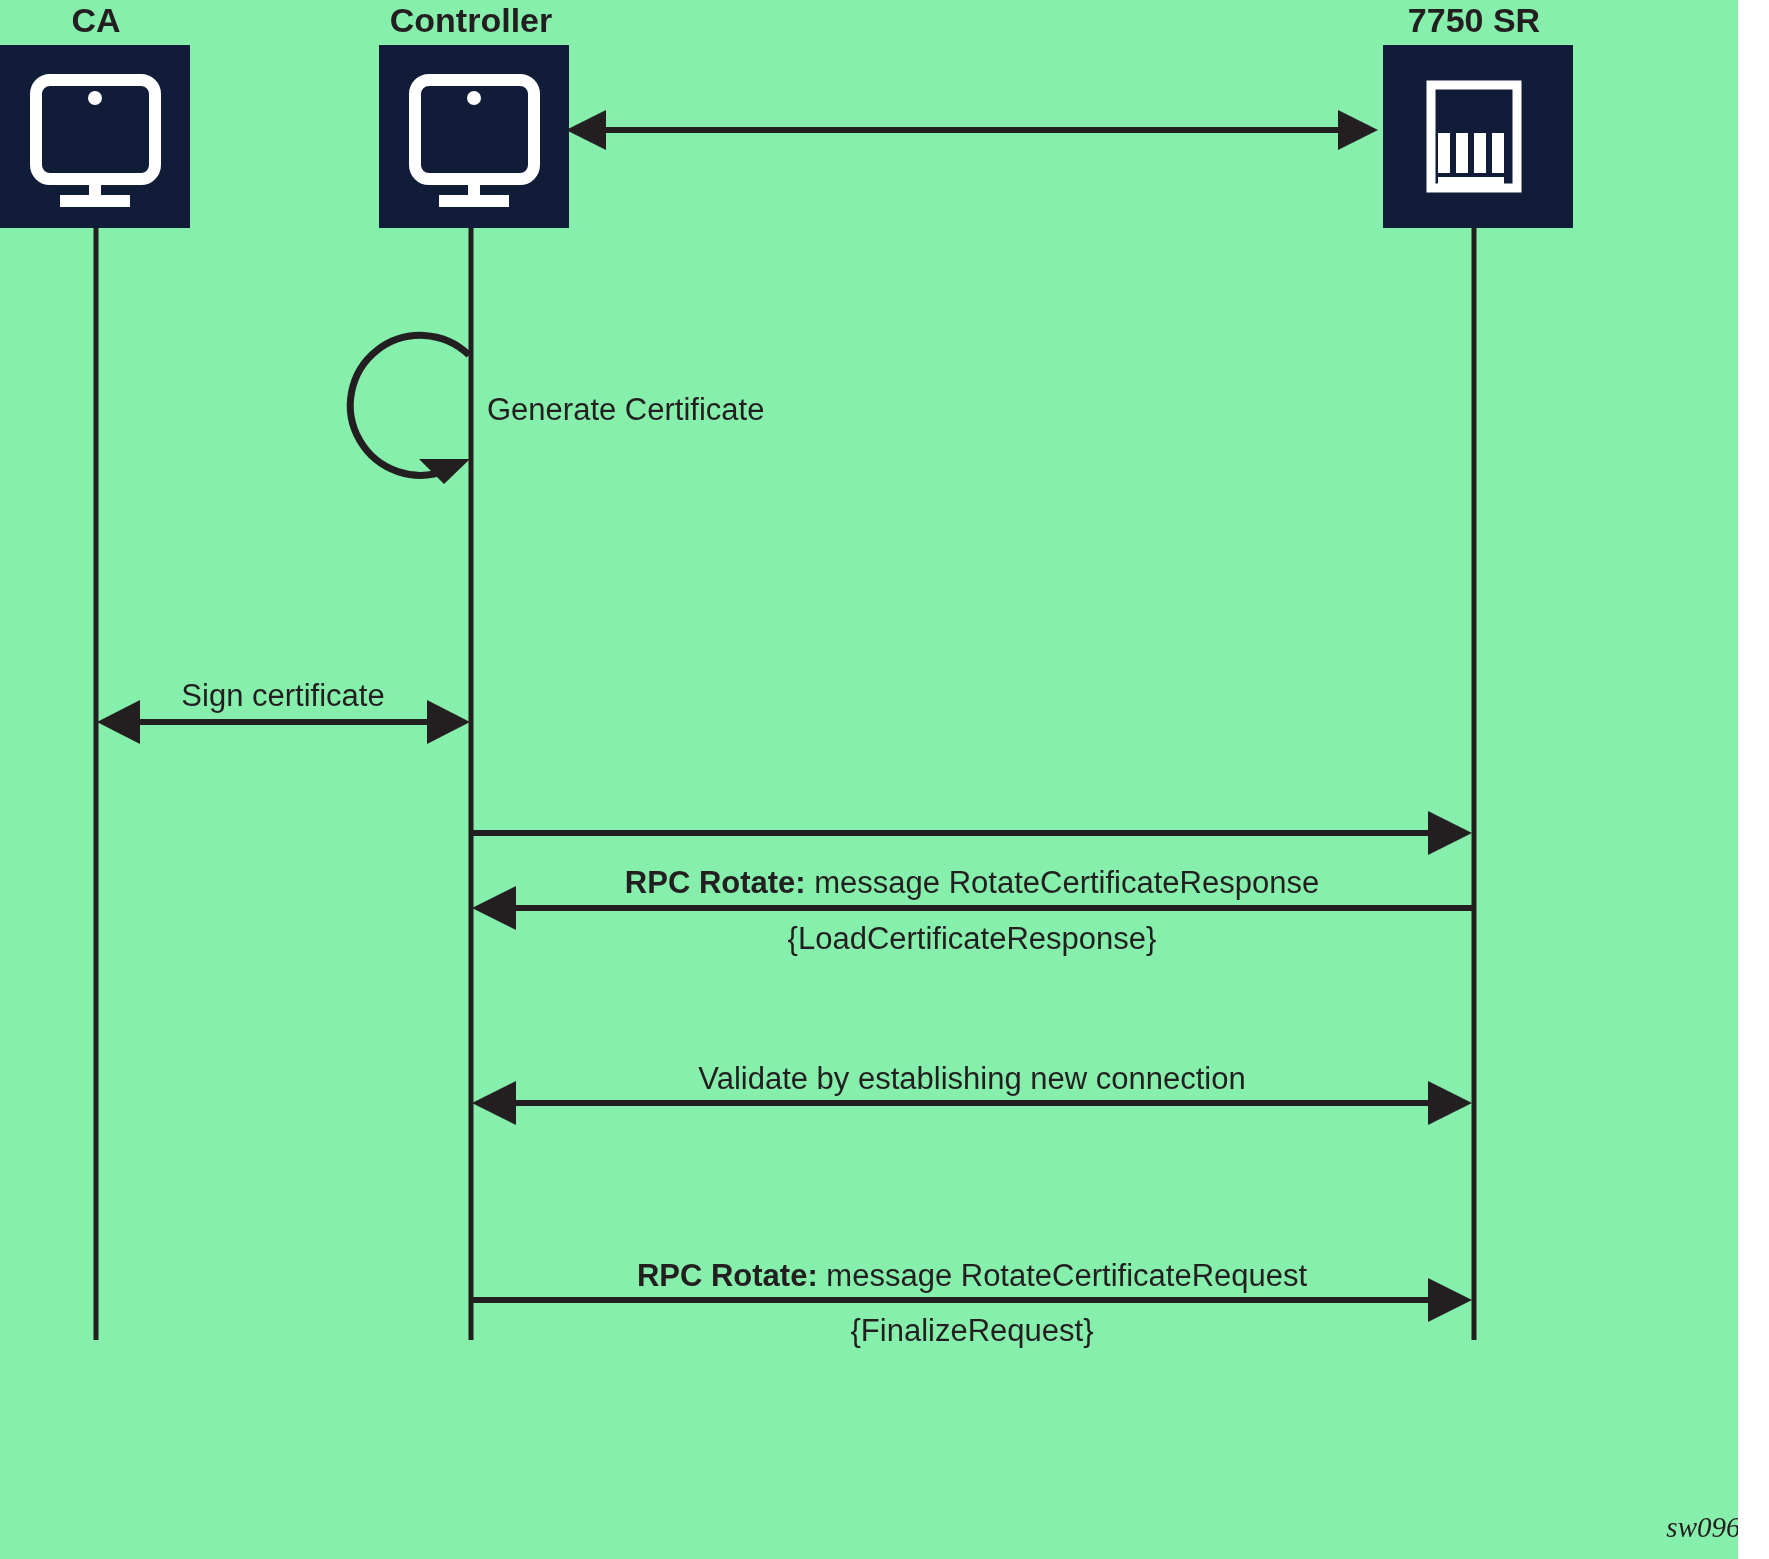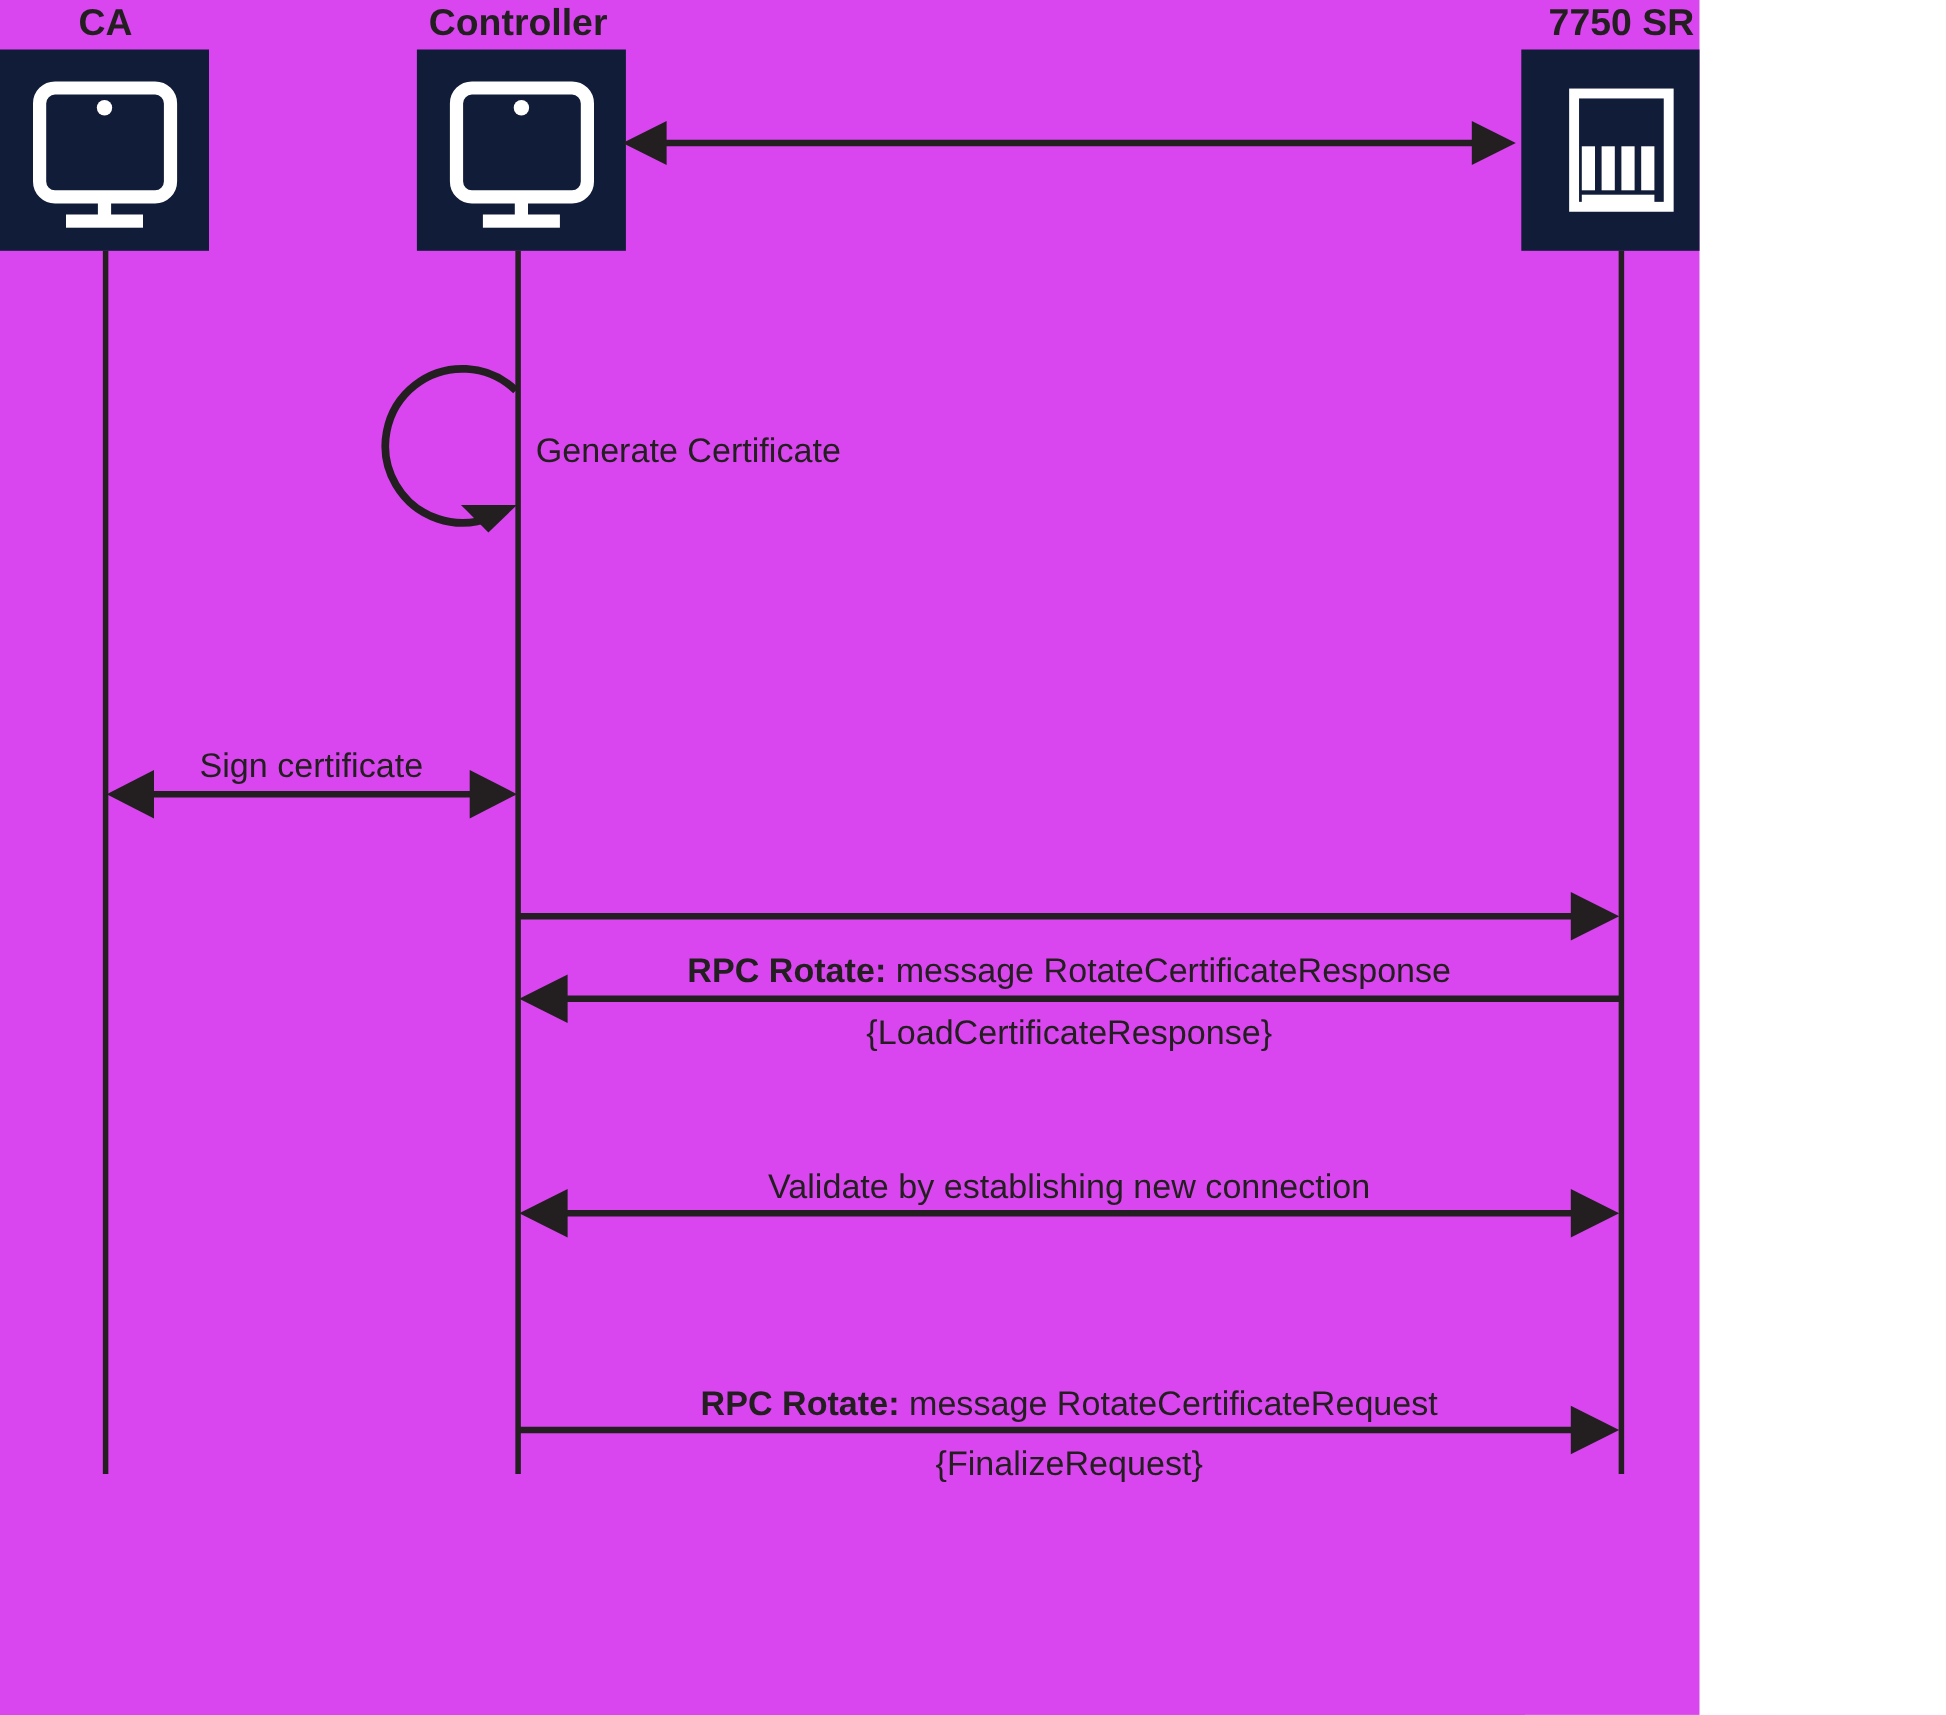--- a/index.html
+++ b/index.html
@@ -5,23 +5,23 @@
   html, body {
     margin: 0;
     padding: 0;
     background: #ffffff;
   }
   body {
     font-family: "Liberation Sans", sans-serif;
   }
   #canvas {
     position: relative;
-    width: 1545px;
+    width: 1738px;
     height: 1559px;
-    background: #d946ef;
+    background: #86efac;
     overflow: hidden;
   }
   svg.diagram {
     position: absolute;
     top: 0;
     left: 0;
     width: 1769px;
     height: 1559px;
   }
   .actor-title {

